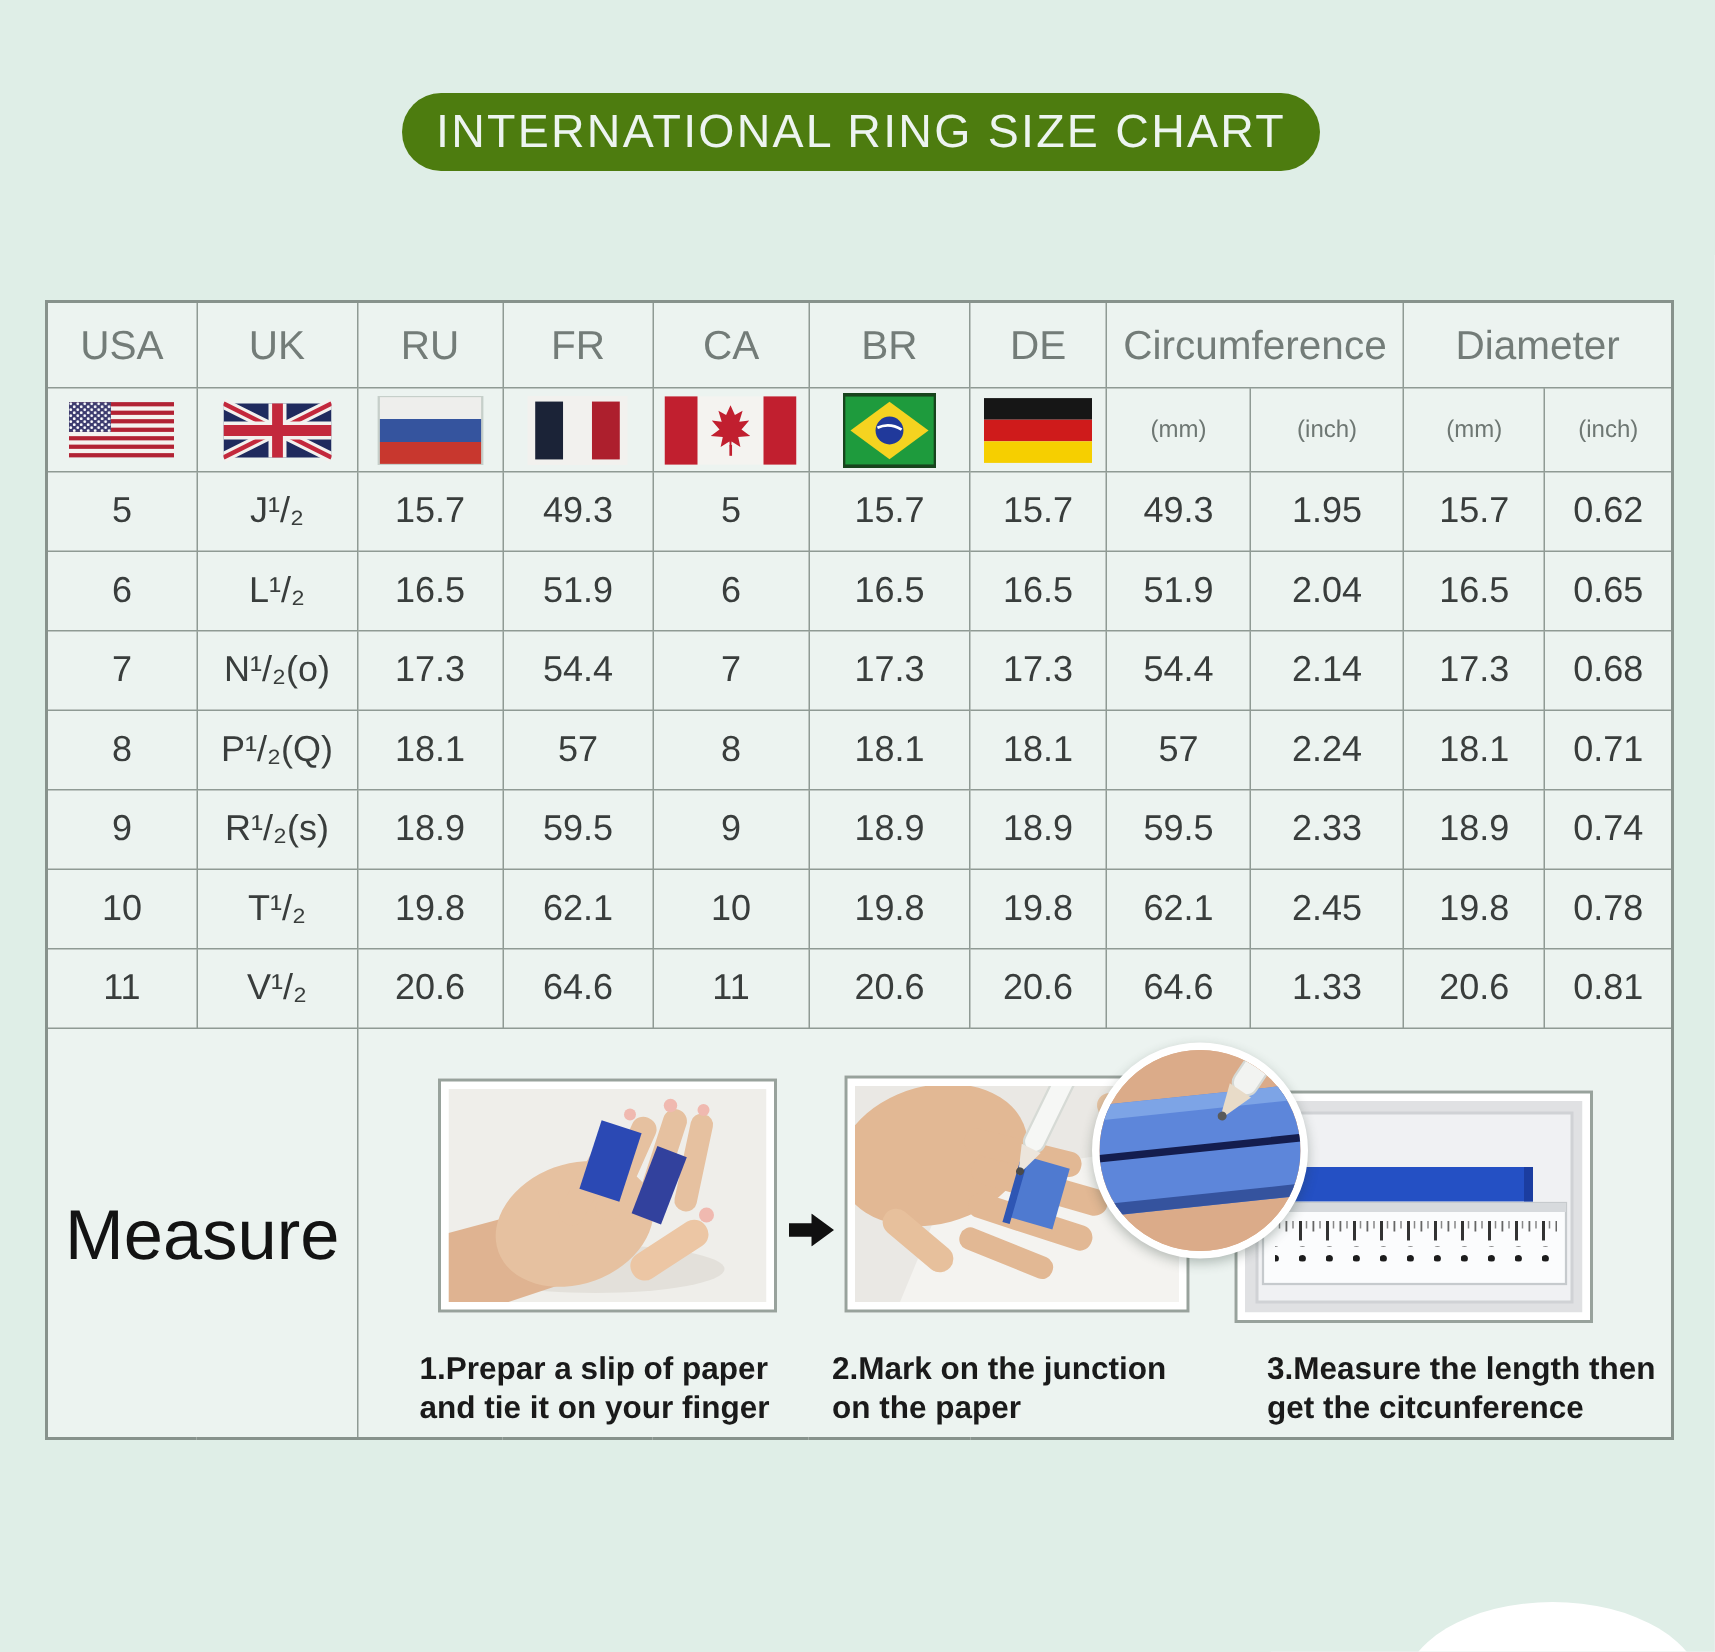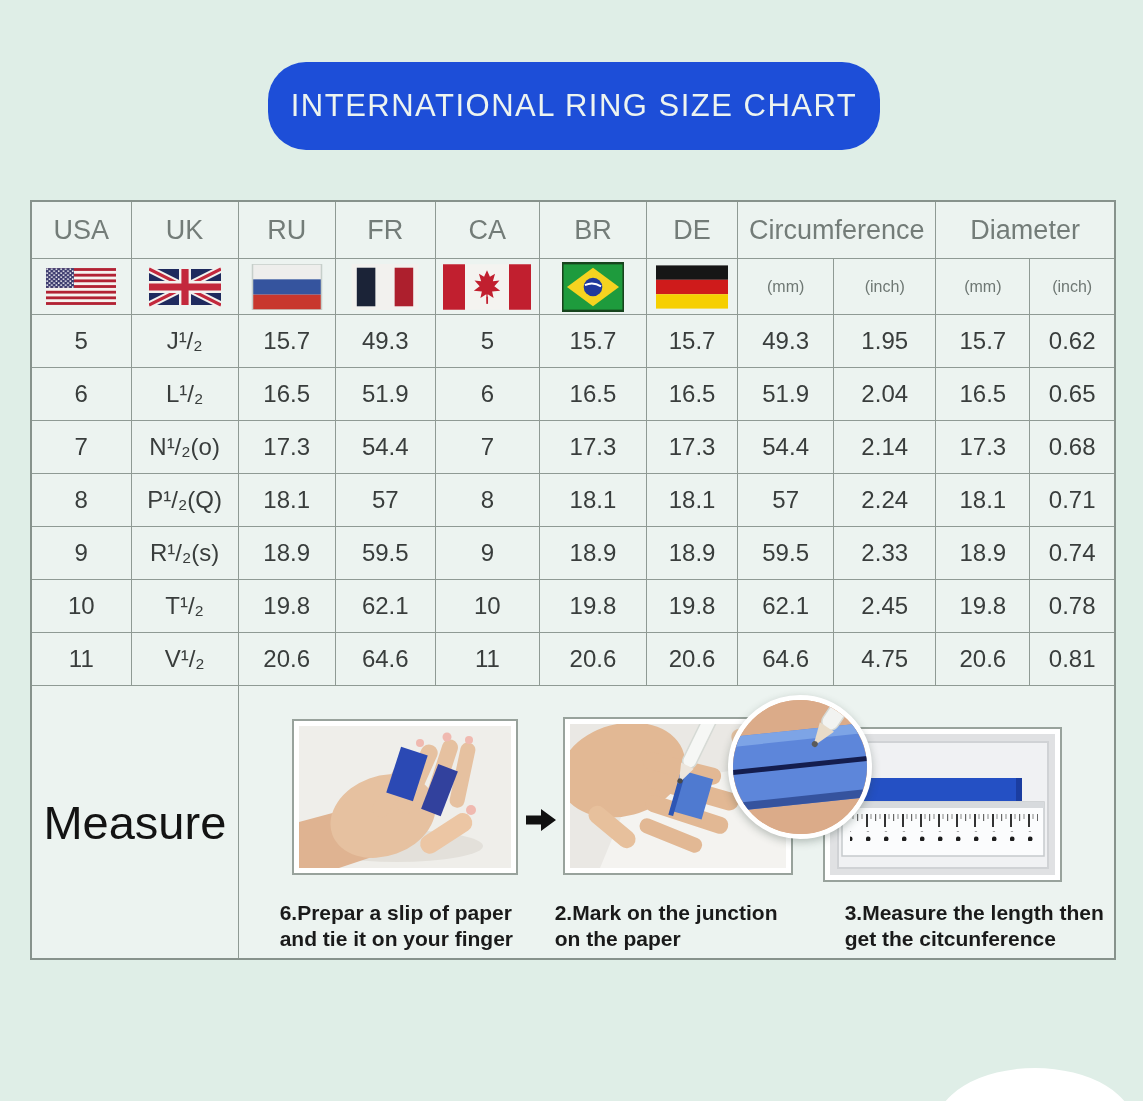--- a/index.html
+++ b/index.html
@@ -2,22 +2,22 @@
 <html><head>
 <meta charset="utf-8">
 <style>
   html,body{margin:0;padding:0;}
   body{
     width:1143px;height:1101px;position:relative;overflow:hidden;
     background:#dfeee7;
     font-family:"Liberation Sans","DejaVu Sans",sans-serif;
   }
   .title-pill{
-    position:absolute;left:268px;top:62px;width:612px;height:88px;
-    background:#1d4ed8;border-radius:38px;
+    position:absolute;left:268px;top:62px;width:612px;height:52px;
+    background:#4d7c0f;border-radius:38px;
     display:flex;align-items:center;justify-content:center;
     color:#edf4f0;font-size:31px;letter-spacing:1.5px;font-weight:400;
   }
   table.ring{
     position:absolute;left:30px;top:200px;width:1086px;
     border-collapse:collapse;table-layout:fixed;
     background:#ecf3f0;border:2px solid #87928c;
   }
   table.ring td{
     border:1.5px solid #8f9a94;text-align:center;vertical-align:middle;padding:0;
@@ -242,21 +242,21 @@
   </tr>
   <tr class="dr">
     <td>11</td>
         <td>V¹/₂</td>
         <td>20.6</td>
         <td>64.6</td>
         <td>11</td>
         <td>20.6</td>
         <td>20.6</td>
         <td>64.6</td>
-        <td>4.75</td>
+        <td>1.33</td>
         <td>20.6</td>
         <td>0.81</td>
   </tr>
 
   <tr class="measure-row">
     <td colspan="2" class="measure-label">Measure</td>
     <td colspan="9">
       <div class="m-wrap">
 
         <div class="photo ph1">
@@ -353,21 +353,21 @@
             <rect x="8" y="8" width="210" height="126" fill="#f0f1f3" stroke="#d0d2d5" stroke-width="2"></rect>
             <rect x="22" y="44" width="170" height="23" fill="#2450c4"></rect>
             <rect x="186" y="44" width="6" height="23" fill="#1b3da0"></rect>
             <rect x="12" y="68" width="202" height="54" fill="#fbfcfd" stroke="#c6cacd" stroke-width="1.5"></rect>
             <rect x="12" y="68" width="202" height="6" fill="#d7dadd"></rect>
             <rect x="20" y="76" width="188" height="20" fill="url(#ticks)"></rect>
             <rect x="20" y="97" width="188" height="10" fill="url(#dots)"></rect>
           </svg>
         </div>
 
-        <div class="caption cap1">6.Prepar a slip of paper and tie it on your finger</div>
+        <div class="caption cap1">1.Prepar a slip of paper and tie it on your finger</div>
         <div class="caption cap2">2.Mark on the junction on the paper</div>
         <div class="caption cap3">3.Measure the length then get the citcunference</div>
       </div>
     </td>
   </tr>
 </tbody>
   </table>
 
 <div class="bottom-ellipse"></div>
 

